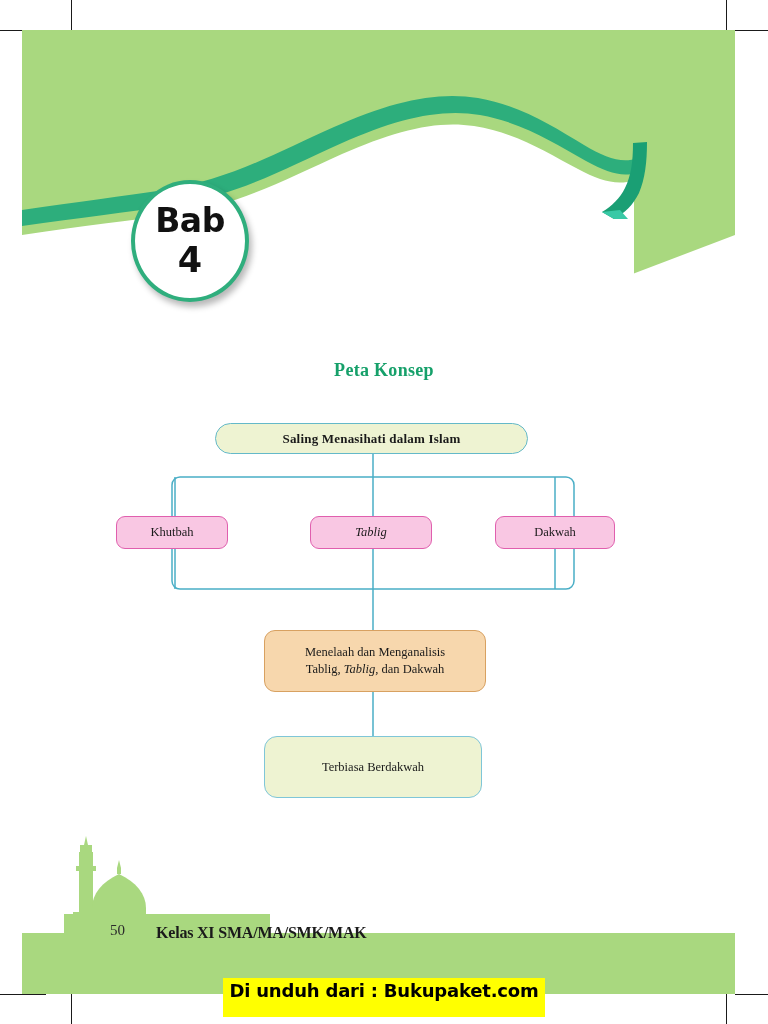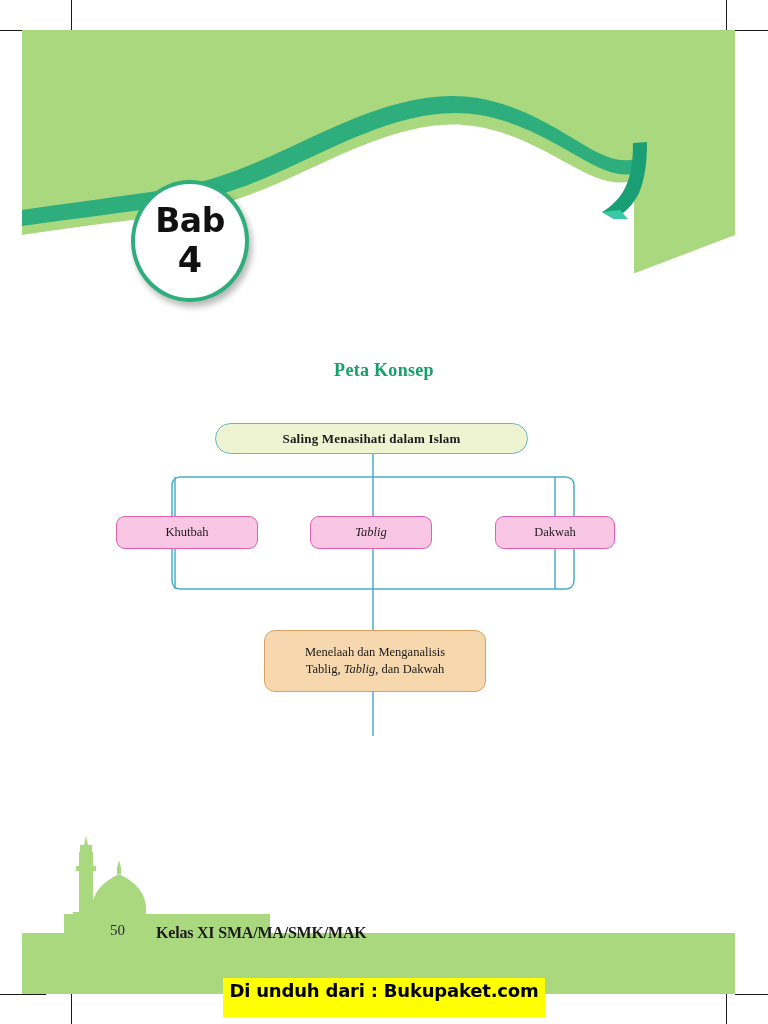--- a/index.html
+++ b/index.html
@@ -132,21 +132,21 @@
     letter-spacing: 0.2px;
     margin-top: 14px;
   }
   .node-pink {
     height: 33px;
     background: #f9c7e3;
     border: 1.4px solid #e05fae;
     border-radius: 9px;
     font-size: 12.5px;
   }
-  .node-khutbah { left: 116px; top: 121px; width: 142px; }
+  .node-khutbah { left: 116px; top: 121px; width: 112px; }
   .node-tablig  { left: 310px; top: 121px; width: 122px; font-style: italic; }
   .node-dakwah  { left: 495px; top: 121px; width: 120px; }
 
   .node-orange {
     left: 264px; top: 235px;
     width: 222px; height: 62px;
     background: #f7d7ad;
     border: 1.4px solid #d8a161;
     border-radius: 11px;
     padding: 12px 10px;
@@ -298,20 +298,21 @@
     <div class="node node-pink node-tablig">Tablig</div>
     <div class="node node-pink node-dakwah">Dakwah</div>
 
     <div class="node node-orange">
       <div>
         <span>Menelaah dan Menganalisis</span><br>
         <span>Tablig, </span><span class="ital">Tablig</span><span>, dan Dakwah</span>
       </div>
     </div>
 
+    <div class="node node-green">Terbiasa Berdakwah</div>
   </div>
 
   <div class="footer-band"></div>
 
   <div class="mosque">
     <svg width="230" height="100" viewBox="0 0 230 100" xmlns="http://www.w3.org/2000/svg">
       <g fill="#a9d87f">
 
         <path d="M46,0 L44,9 L48,9 Z"></path>
 

